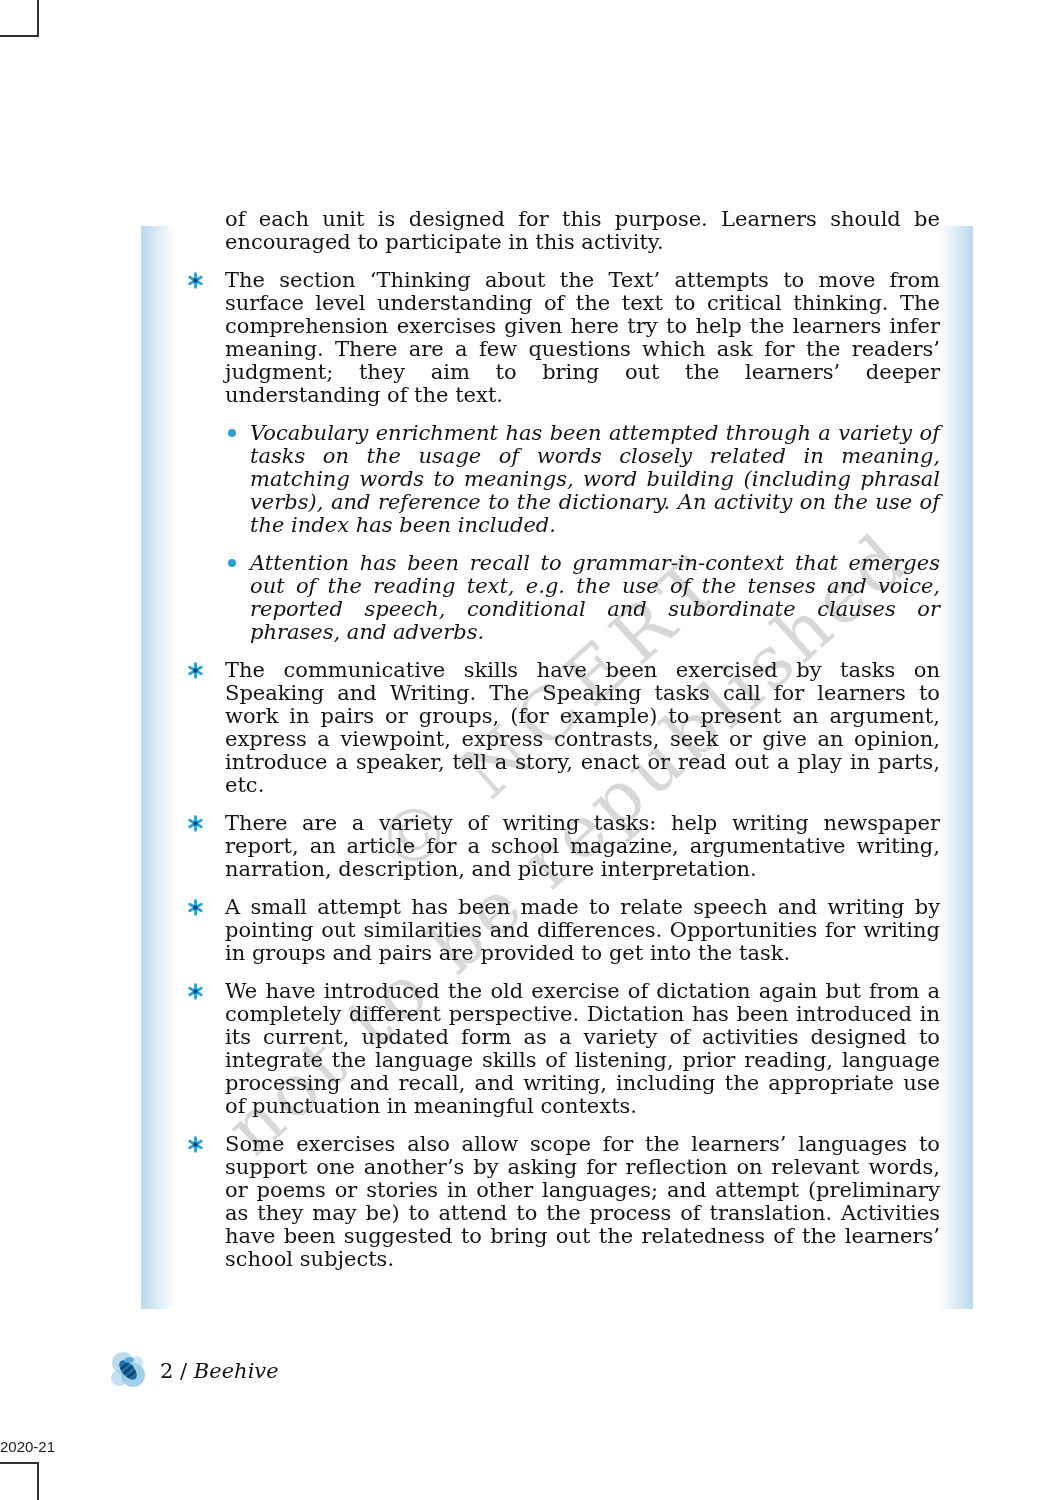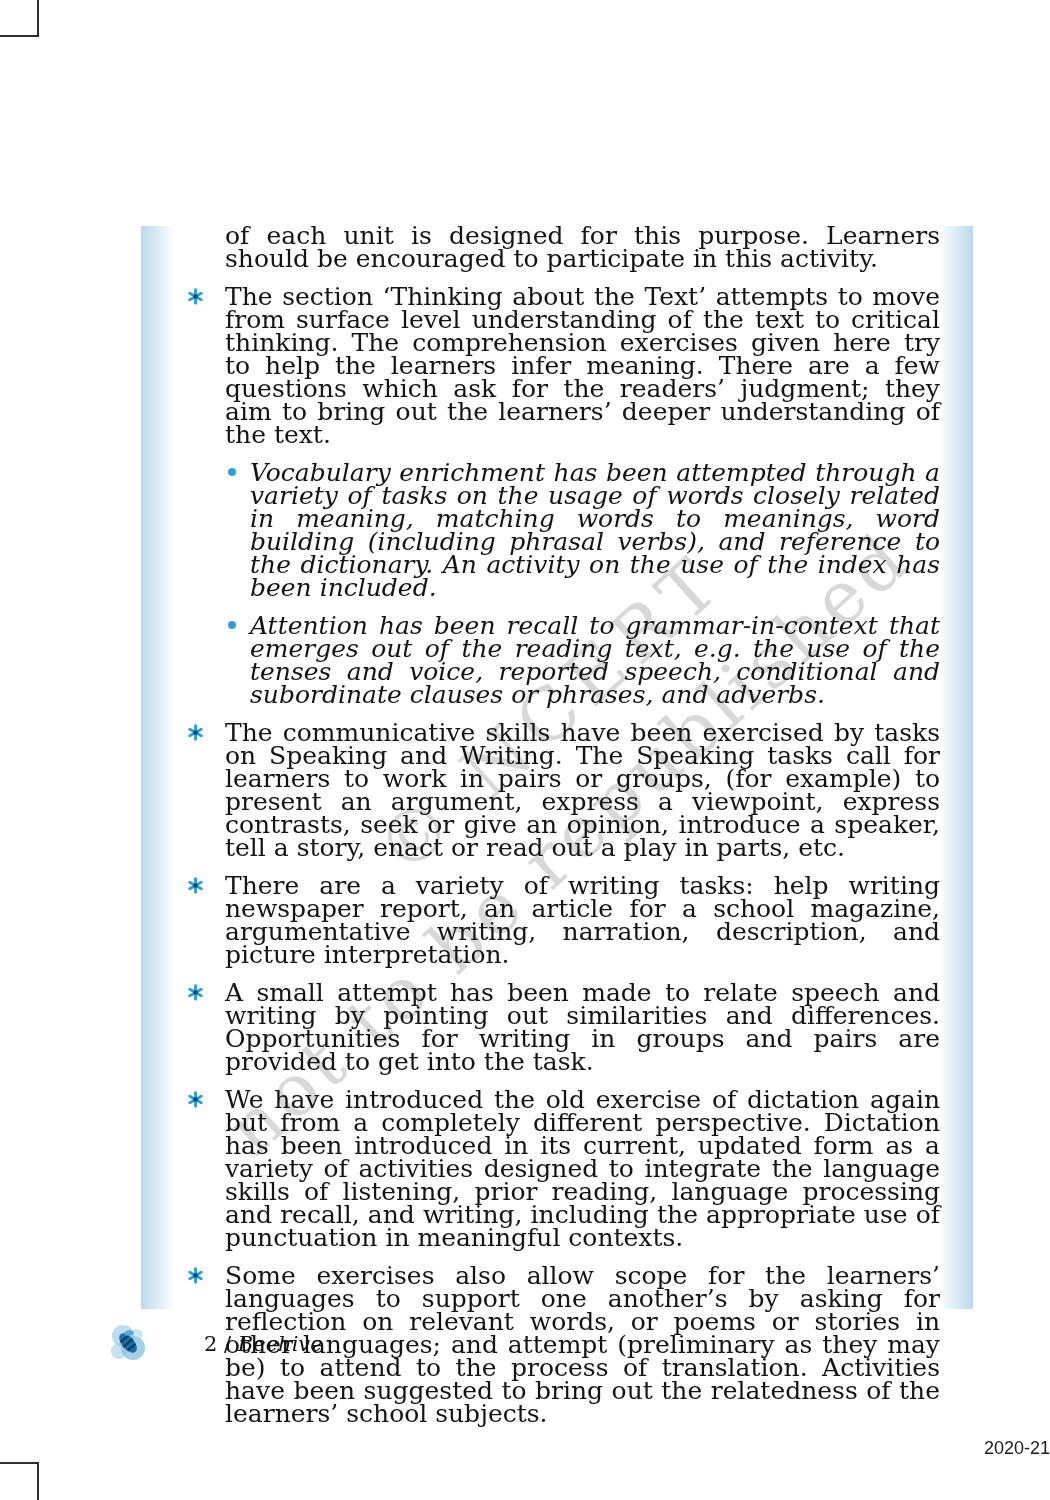--- a/index.html
+++ b/index.html
@@ -25,47 +25,47 @@
     white-space:nowrap;
     transform-origin:0 50%;
     transform:rotate(-42deg);
     z-index:1;
     font-size:72px;
   }
   .wm1{left:388px;top:818px;letter-spacing:10px;}
   .wm2{left:238px;top:1098px;letter-spacing:5px;}
   
   .content{
-    position:absolute;left:225px;top:224px;width:715px;
-    font-size:25px;line-height:23px;text-align:justify;
+    position:absolute;left:225px;top:208px;width:715px;
+    font-size:21px;line-height:23px;text-align:justify;
     z-index:2;
   }
   .block{position:relative;margin:0 0 15px 0;}
   .block:last-child{margin-bottom:18px;}
   .marker{
     position:absolute;left:-38px;top:3px;width:17px;height:17px;
     display:inline-block;
   }
   .sub{margin-left:25px;font-style:italic;}
   .dot{
     position:absolute;left:-22px;top:7px;width:8px;height:8px;border-radius:50%;
     background:#2f9fd2;
   }
   
   .footer-left{
-    position:absolute;left:104px;top:1318px;height:52px;z-index:2;
-    display:flex;align-items:center;gap:44px;
+    position:absolute;left:104px;top:1345px;height:52px;z-index:2;
+    display:flex;align-items:center;
   }
   .bee{width:50px;height:48px;}
   .footer-text{font-size:21px;color:#111;margin-left:6px;}
   .footer-text .book{font-style:italic;}
   .footer-center{
-    position:absolute;left:0;top:1438px;width:1050px;text-align:right;
+    position:absolute;left:0;top:1438px;width:1050px;text-align:left;
     font-family:"Liberation Sans","DejaVu Sans",sans-serif;
-    font-size:18px;color:#1c1c1c;z-index:2;
+    font-size:15px;color:#1c1c1c;z-index:2;
   }
 </style>
 </head>
 <body>
 
 <div class="page">
 
   <div class="crop" style="left:37px;top:0;width:2px;height:37px;"></div>
   <div class="crop" style="left:0;top:35px;width:39px;height:2px;"></div>
   <div class="crop" style="left:0;top:1462px;width:39px;height:2px;"></div>

